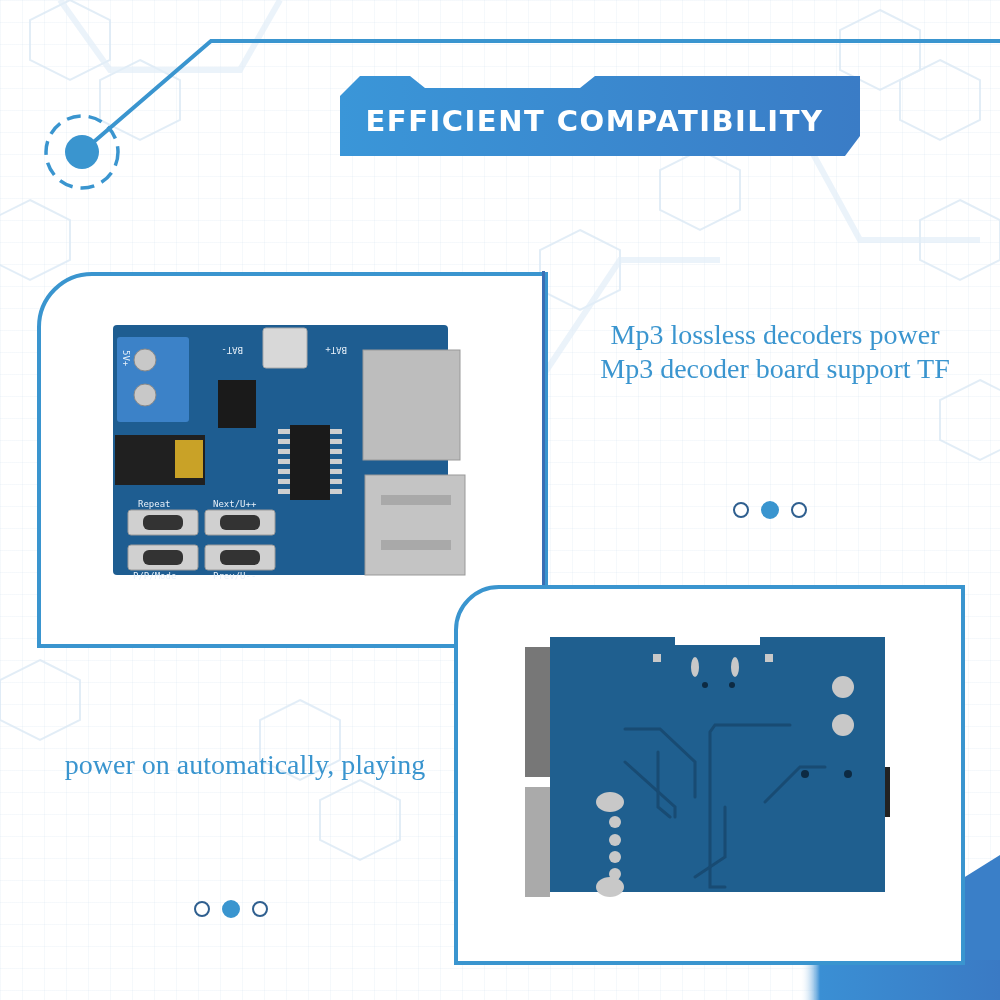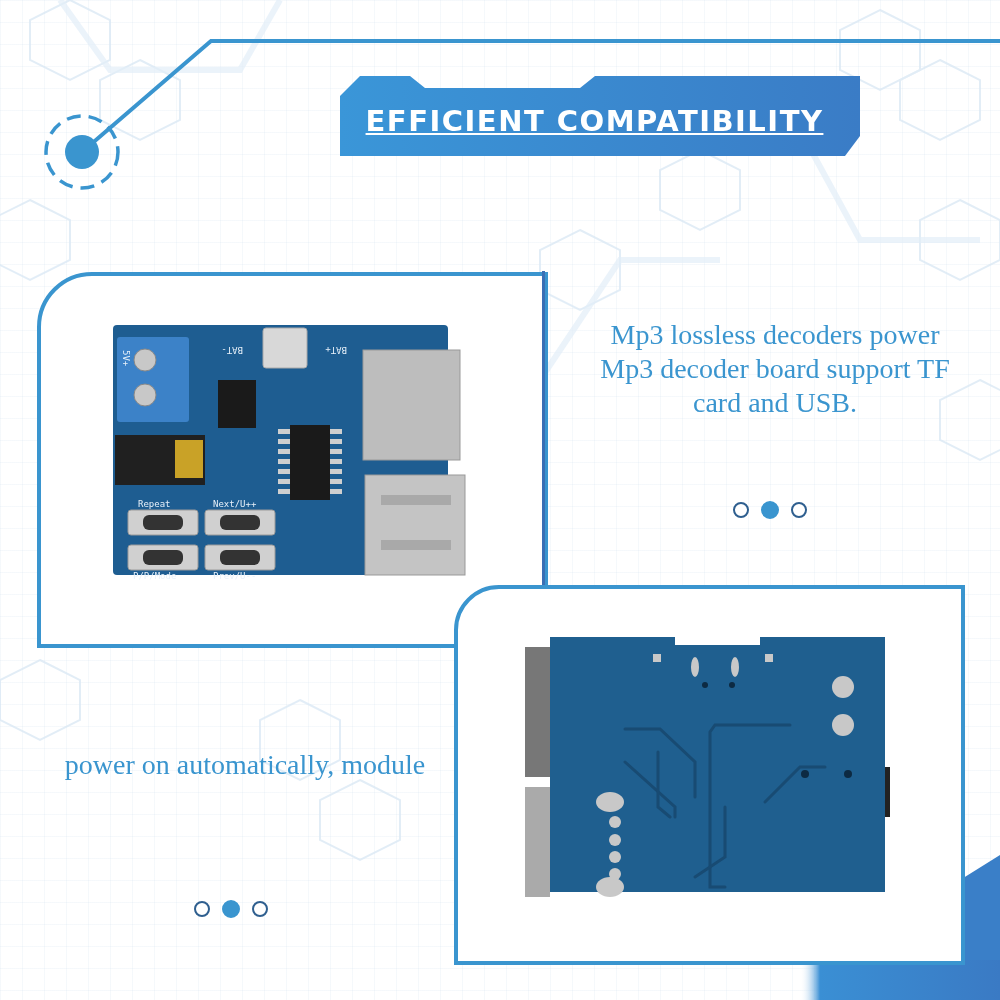--- a/index.html
+++ b/index.html
@@ -6,21 +6,21 @@
   body { width:1000px; height:1000px; position:relative; overflow:hidden; background:#ffffff; font-family:"Liberation Serif", serif; }
   .bg-grid { position:absolute; inset:0; 
     background-image:
       linear-gradient(rgba(200,220,235,0.18) 1px, transparent 1px),
       linear-gradient(90deg, rgba(200,220,235,0.18) 1px, transparent 1px);
     background-size: 22px 22px; }
   .bg-hex { position:absolute; inset:0; }
   .corner-shape { position:absolute; left:0; top:0; width:1000px; height:1000px; }
   .banner { position:absolute; left:340px; top:76px; width:520px; height:80px; }
   .banner-text { position:absolute; left:340px; top:96px; width:509px; text-align:center; color:#ffffff;
-    font-family:"DejaVu Sans", sans-serif; font-weight:bold; font-size:29px; letter-spacing:1.5px; line-height:50px;text-decoration:underline; }
+    font-family:"DejaVu Sans", sans-serif; font-weight:bold; font-size:29px; letter-spacing:1.5px; line-height:50px; }
   .frame1 { position:absolute; left:37px; top:272px; width:503px; height:368px; border:4px solid #3a95cf; border-top-left-radius:55px; background:#fff; }
   .frame2 { position:absolute; left:454px; top:585px; width:503px; height:372px; border:4px solid #3a95cf; border-top-left-radius:45px; background:#fff; }
   .frame1-right { position:absolute; left:542px; top:271px; width:3px; height:376px; background:#3a6fb5; }
   .pcb { position:absolute; }
   .caption { position:absolute; color:#3a95cf; font-size:28px; line-height:34px; text-align:center; }
   .dots { position:absolute; display:flex; gap:12px; align-items:center; }
   .dot { width:16px; height:16px; border-radius:50%; box-sizing:border-box; border:2px solid #2f5f8f; background:#fff; }
   .dot.active { background:#3a95cf; border-color:#3a95cf; width:18px; height:18px; }
   .pcb-label { font-family:"DejaVu Sans Mono", monospace; fill:#e8f1fa; font-size:9px; }
 </style>
@@ -137,21 +137,20 @@
   </g>
   <text x="25" y="182" class="pcb-label">Repeat</text>
   <text x="100" y="182" class="pcb-label">Next/U++</text>
   <text x="20" y="254" class="pcb-label">P/P/Mode</text>
   <text x="100" y="254" class="pcb-label">Prev/U--</text>
 </svg>
 
 <div class="caption" style="left:565px;top:318px;width:420px;">
   <div>Mp3 lossless decoders power</div>
   <div>Mp3 decoder board support TF</div>
-  <div>card and USB.</div>
 </div>
 <div class="dots" style="left:733px;top:501px;">
   <div class="dot"></div>
   <div class="dot active"></div>
   <div class="dot"></div>
 </div>
 
 <div class="frame2"></div>
 
 <svg class="pcb" style="left:525px;top:637px;" width="365" height="260" viewBox="0 0 365 260">
@@ -183,19 +182,19 @@
   </g>
   <g fill="#0d2a42">
     <circle cx="280" cy="137" r="4"></circle>
     <circle cx="323" cy="137" r="4"></circle>
     <circle cx="180" cy="48" r="3"></circle>
     <circle cx="207" cy="48" r="3"></circle>
   </g>
 </svg>
 
 <div class="caption" style="left:30px;top:748px;width:430px;">
-  <div>power on automatically, module</div>
+  <div>power on automatically, playing</div>
 </div>
 <div class="dots" style="left:194px;top:900px;">
   <div class="dot"></div>
   <div class="dot active"></div>
   <div class="dot"></div>
 </div>
 
 </body></html>

